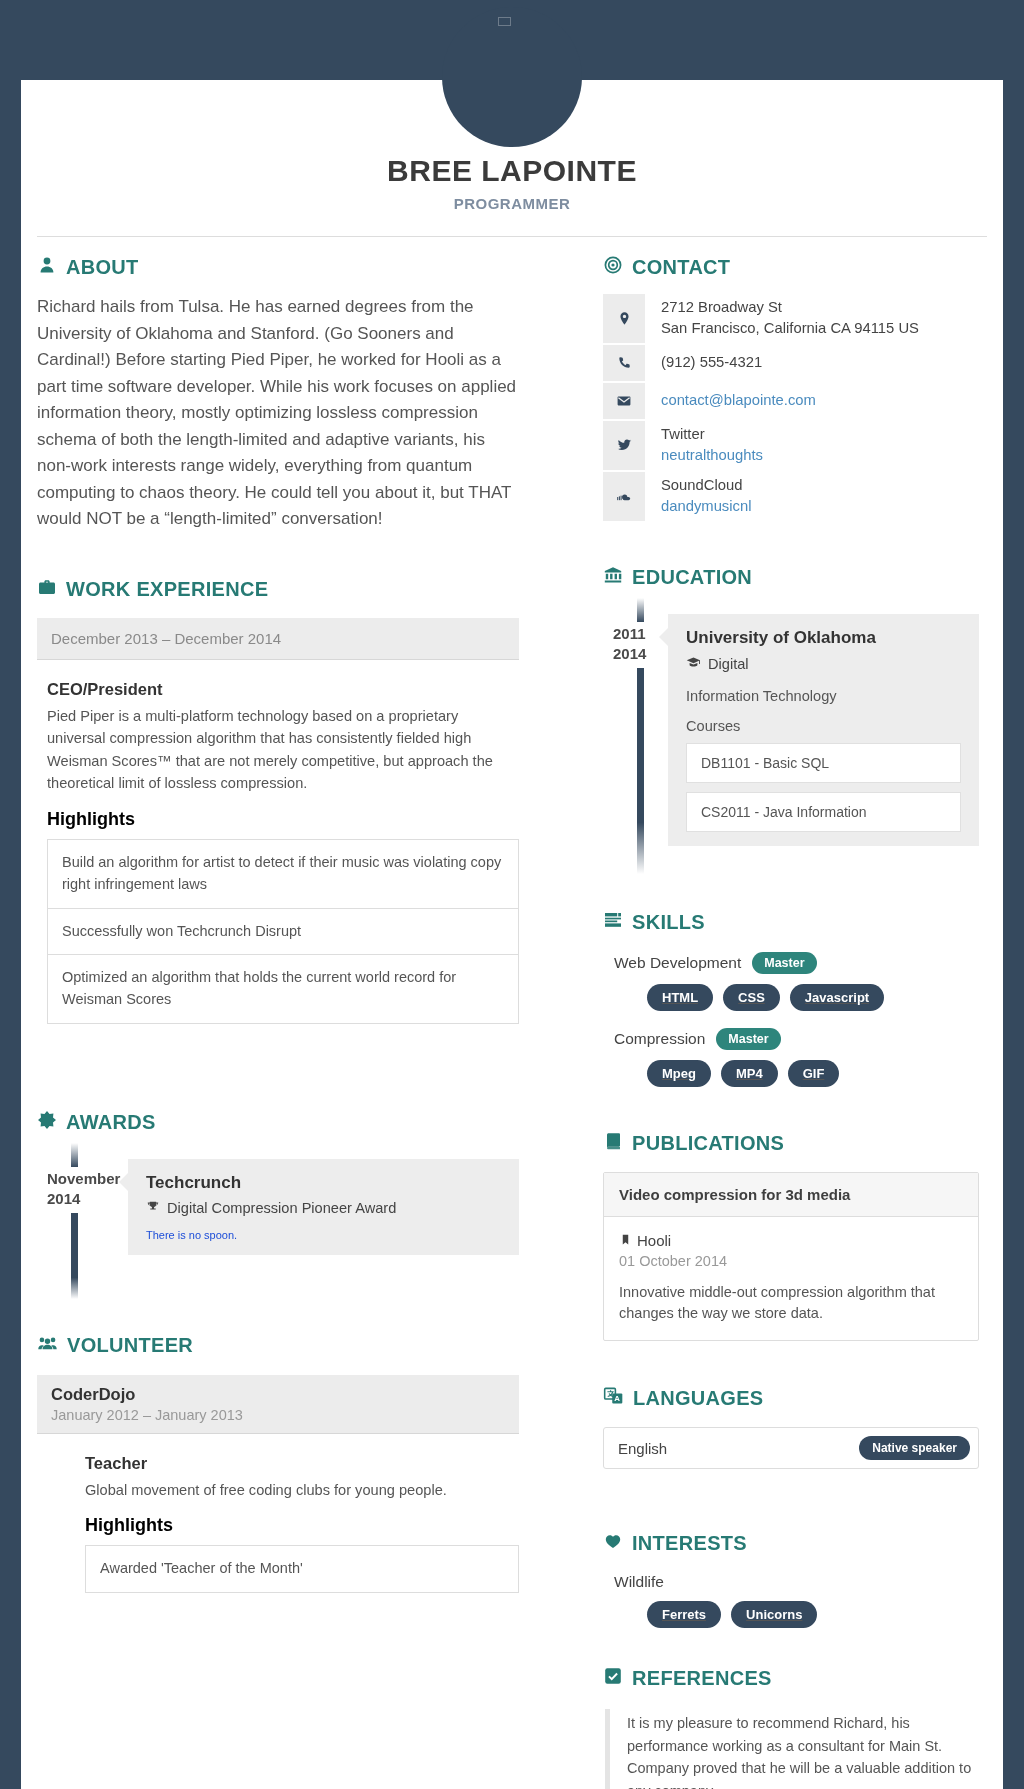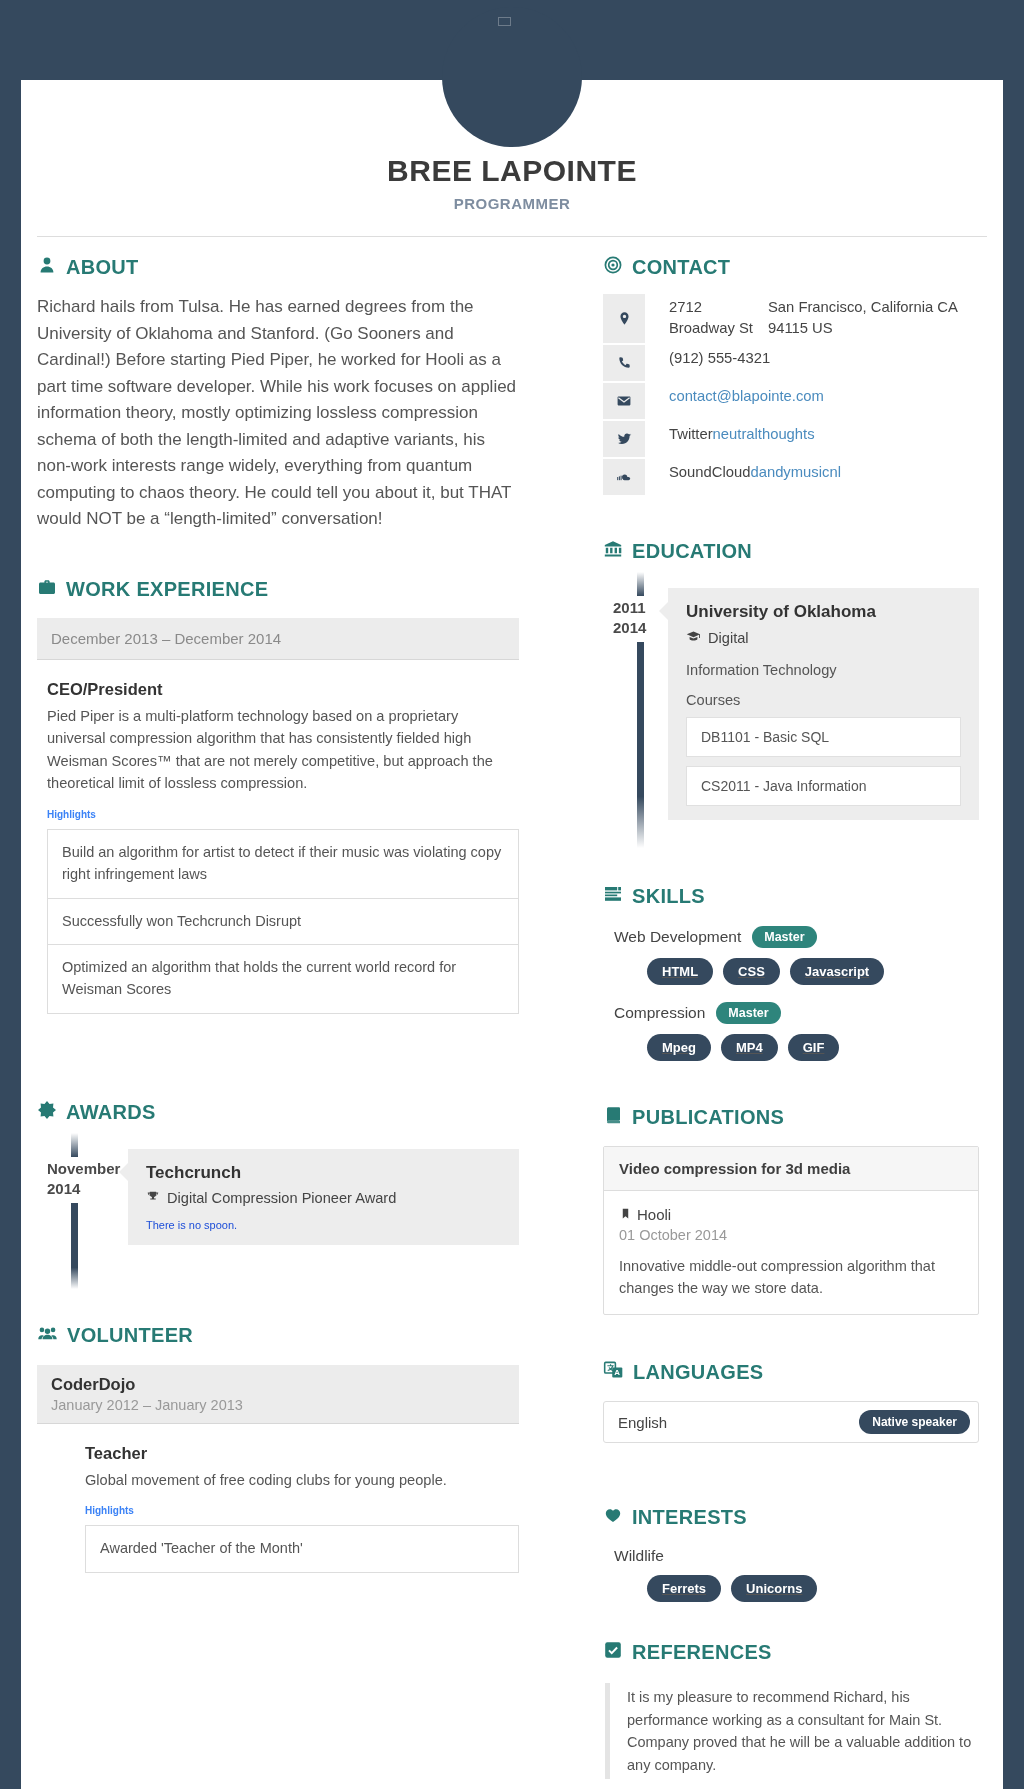--- a/index.html
+++ b/index.html
@@ -50,33 +50,33 @@
   .about-text { margin:14px 0 0; font-size:17px; line-height:1.56; color:#555; }
 
   
   .contact-list { margin-top:14px; }
   .c-row { display:flex; margin-bottom:2px; }
   .c-icon {
     flex:none; width:42px; min-height:36px; background:#ececec;
     display:flex; align-items:center; justify-content:center; color:#35495e;
   }
   .c-text {
-    margin-left:24px; display:flex; justify-content:center;
+    margin-left:16px; display:flex; flex-direction:column; justify-content:center;
     font-size:14.8px; color:#444; line-height:1.45; padding:3px 0;
   }
 
   
   .datebox {
     margin-top:16px; background:#ececec; border-bottom:1px solid #d7d7d7;
     padding:12px 14px; color:#8a8a8a; font-size:15px;
   }
   .work-body { padding-left:10px; }
   .position { margin:20px 0 6px; font-size:16.5px; font-weight:700; color:#333; }
   .summary { margin:0; font-size:14.6px; line-height:1.55; color:#555; }
-  .hl-label { margin:14px 0 9px; font-size:10px; font-weight:700; color:#3b82f6; }
+  .hl-label { margin:14px 0 9px; font-size:18px; font-weight:700; color:#000000; }
   .hl-list { list-style:none; margin:0; padding:0; border:1px solid #ddd; background:#fff; }
   .hl-list li { padding:12px 14px; font-size:14.5px; line-height:1.5; color:#555; border-top:1px solid #ddd; }
   .hl-list li:first-child { border-top:none; }
 
   
   .timeline { position:relative; margin-top:24px; }
   .tl-dates { position:absolute; left:10px; top:10px; font-size:15px; font-weight:600; color:#4a4a4a; line-height:1.35; }
   .tl-stub { position:absolute; left:34px; top:-16px; width:7px; height:24px;
              background:linear-gradient(to bottom, rgba(53,73,94,0), #35495e); }
   .tl-bar  { position:absolute; left:34px; width:7px; top:54px; bottom:-28px;

